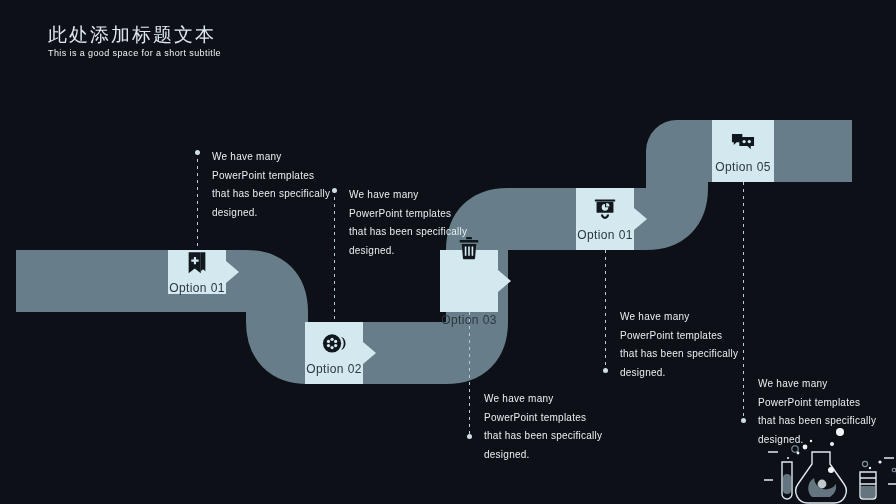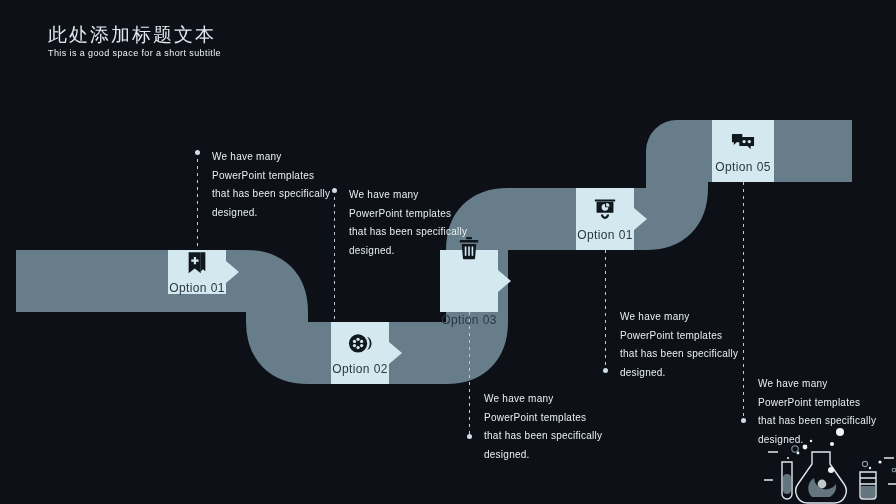--- a/index.html
+++ b/index.html
@@ -127,21 +127,21 @@
       <svg viewBox="0 0 24 24">
         <path d="M15.5 2h4.2v17.5l-2.1-1.7-2.1 1.7z" fill="#10181d"></path>
         <path d="M4.3 2h11.2v19.5l-5.6-4.4-5.6 4.4z" fill="#10181d"></path>
         <path d="M9.1 6.4h2v2.4h2.4v2h-2.4v2.4h-2v-2.4H6.7v-2h2.4z" fill="#d4e8ef"></path>
       </svg>
     </span>
     <span class="clabel">Option 01</span>
     <span class="notch"></span>
   </div>
 
-  <div class="card" id="c2" style="left:289px;top:322px;width:58px;height:62px;margin-left:26px;">
+  <div class="card" id="c2" style="left:289px;top:322px;width:58px;height:62px;">
     <span class="ico">
       <svg viewBox="0 0 24 24">
         <path d="M18.6 5.6c1.5 1.5 2.4 3.6 2.4 5.9s-.9 4.4-2.4 5.9c2.3-.4 4-2.9 4-5.9s-1.7-5.5-4-5.9z" fill="#10181d"></path>
         <circle cx="10.2" cy="11.5" r="8.4" fill="#10181d"></circle>
         <circle cx="10.2" cy="7.7" r="1.5" fill="#d4e8ef"></circle>
         <circle cx="10.2" cy="15.3" r="1.5" fill="#d4e8ef"></circle>
         <circle cx="6.9" cy="9.6" r="1.5" fill="#d4e8ef"></circle>
         <circle cx="13.5" cy="13.4" r="1.5" fill="#d4e8ef"></circle>
         <circle cx="6.9" cy="13.4" r="1.5" fill="#d4e8ef"></circle>
         <circle cx="13.5" cy="9.6" r="1.5" fill="#d4e8ef"></circle>

